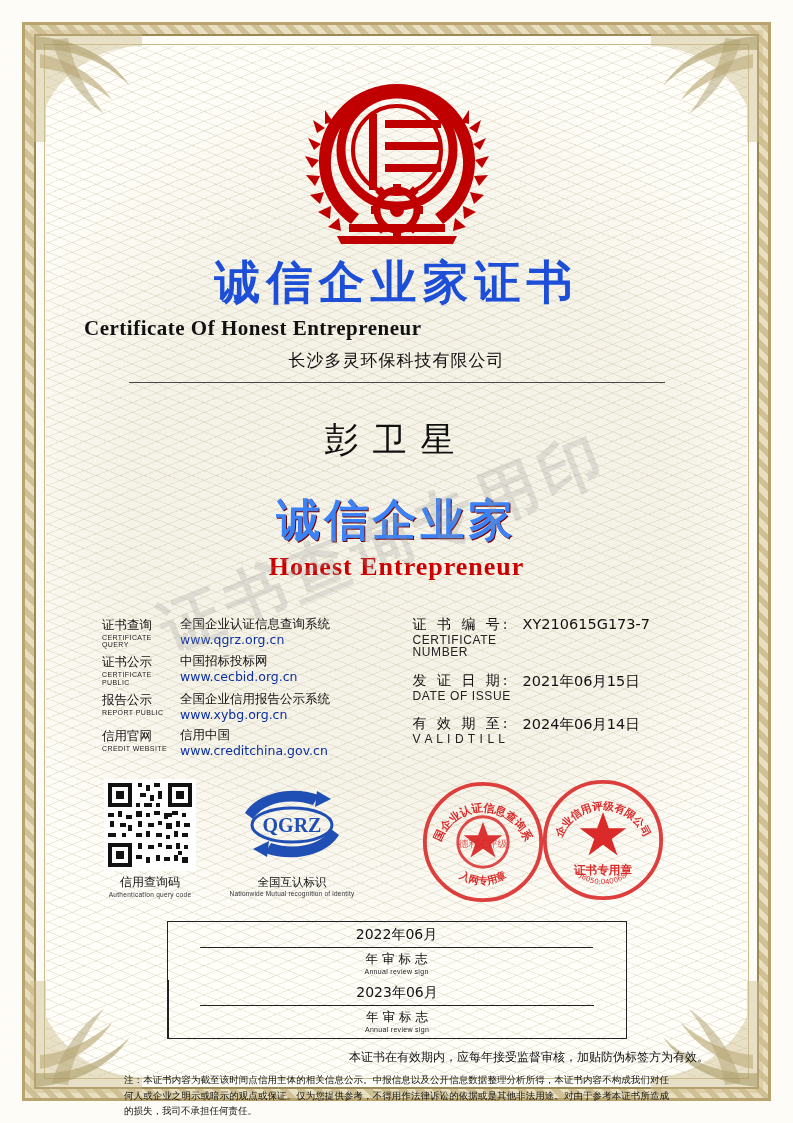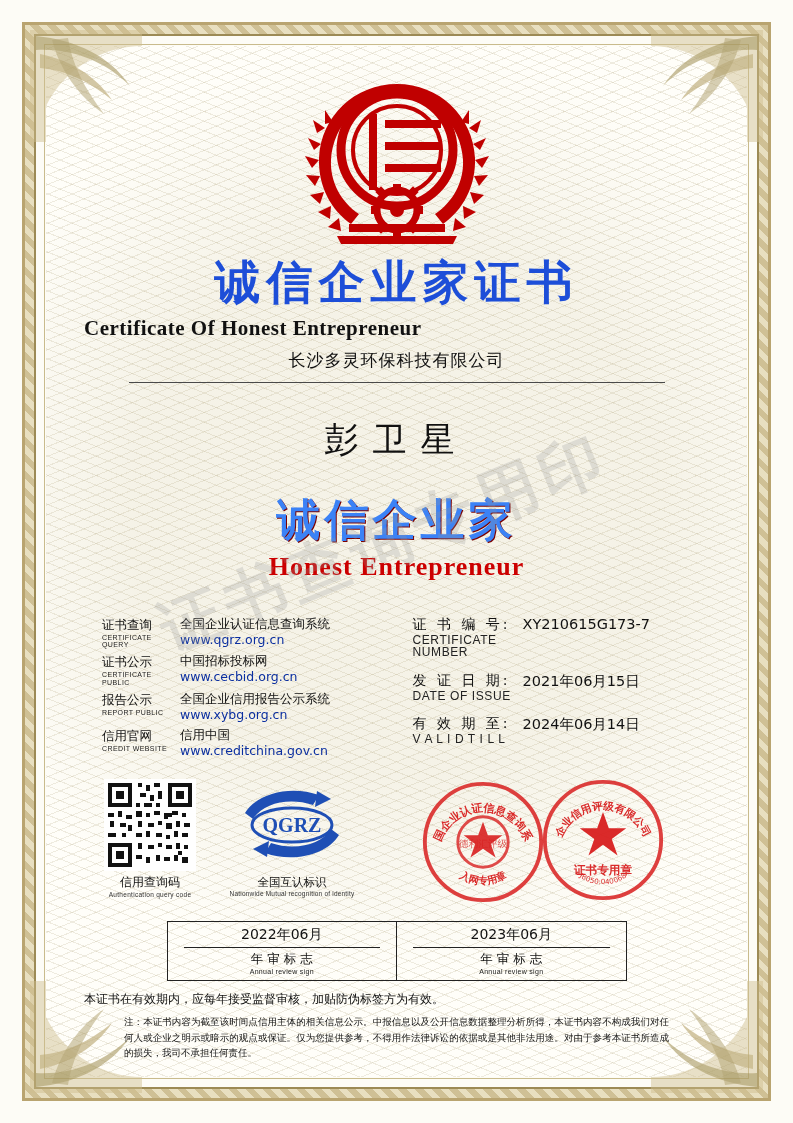--- a/index.html
+++ b/index.html
@@ -198,34 +198,35 @@
   }
   .stamp.s1{left:62px;top:0;}
   .stamp.s2{left:182px;top:-2px;}
   
   .review{
     margin:10px auto 0;
     width:460px;
     display:flex;
     border:1px solid #222;
     box-sizing:border-box;
+    flex-direction:column;
   }
   .review-cell{
     flex:1;
     text-align:center;
     padding:4px 0 5px;
   }
   .review-cell + .review-cell{border-left:1px solid #222;}
   .rev-date{font-size:14px;color:#111;font-family:"DejaVu Sans",sans-serif;}
   .rev-line{width:86%;height:1px;background:#222;margin:3px auto 3px;}
   .rev-cn{font-size:12.5px;color:#111;font-family:"DejaVu Sans",sans-serif;}
   .rev-en{font-size:7px;color:#222;letter-spacing:.3px;}
   
   .note-main{
-    text-align:left;
+    text-align:right;
     font-size:12px;
     color:#111;
     margin-top:10px;
     font-family:"DejaVu Sans",sans-serif;
   }
   .note-small{
     margin:6px 40px 0;
     font-size:9.5px;
     line-height:1.6;
     color:#111;

